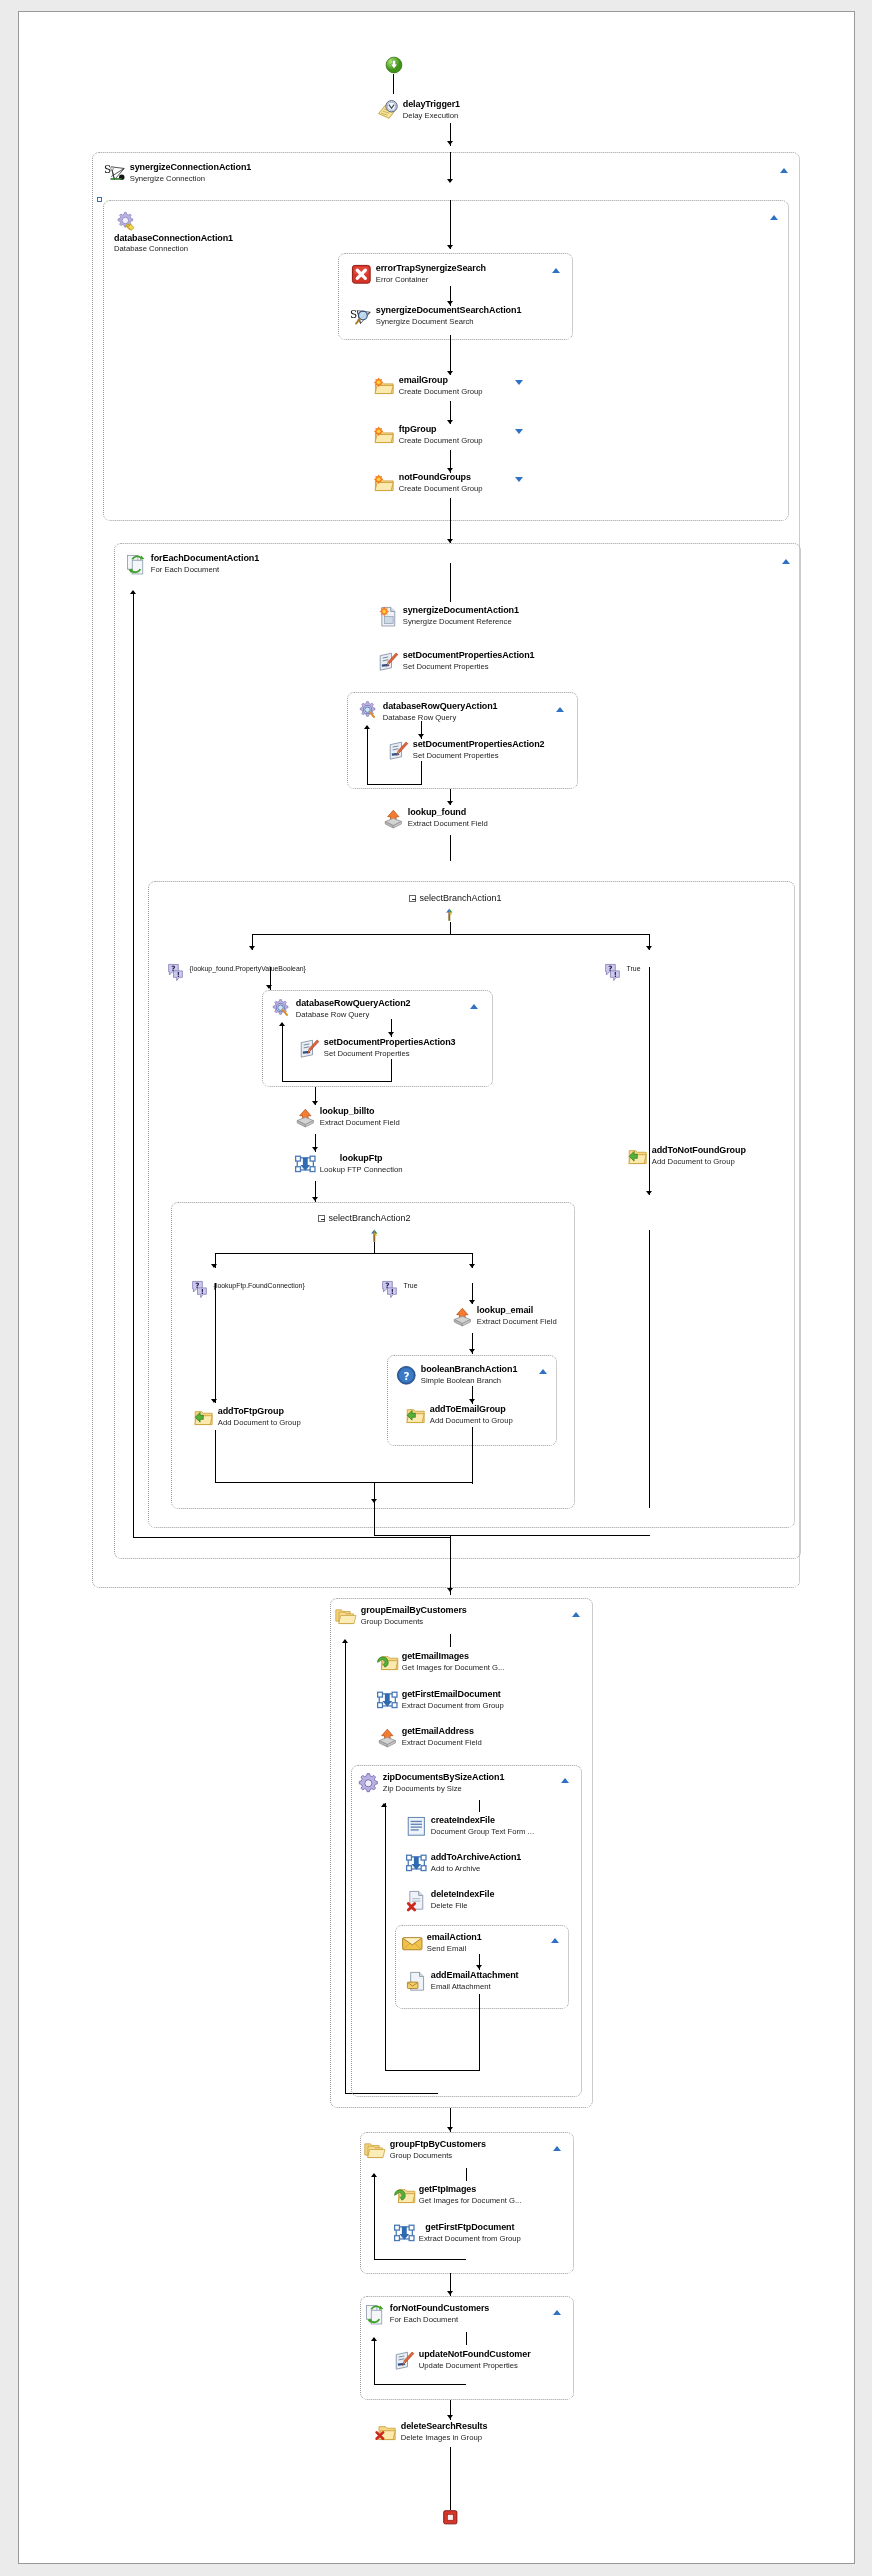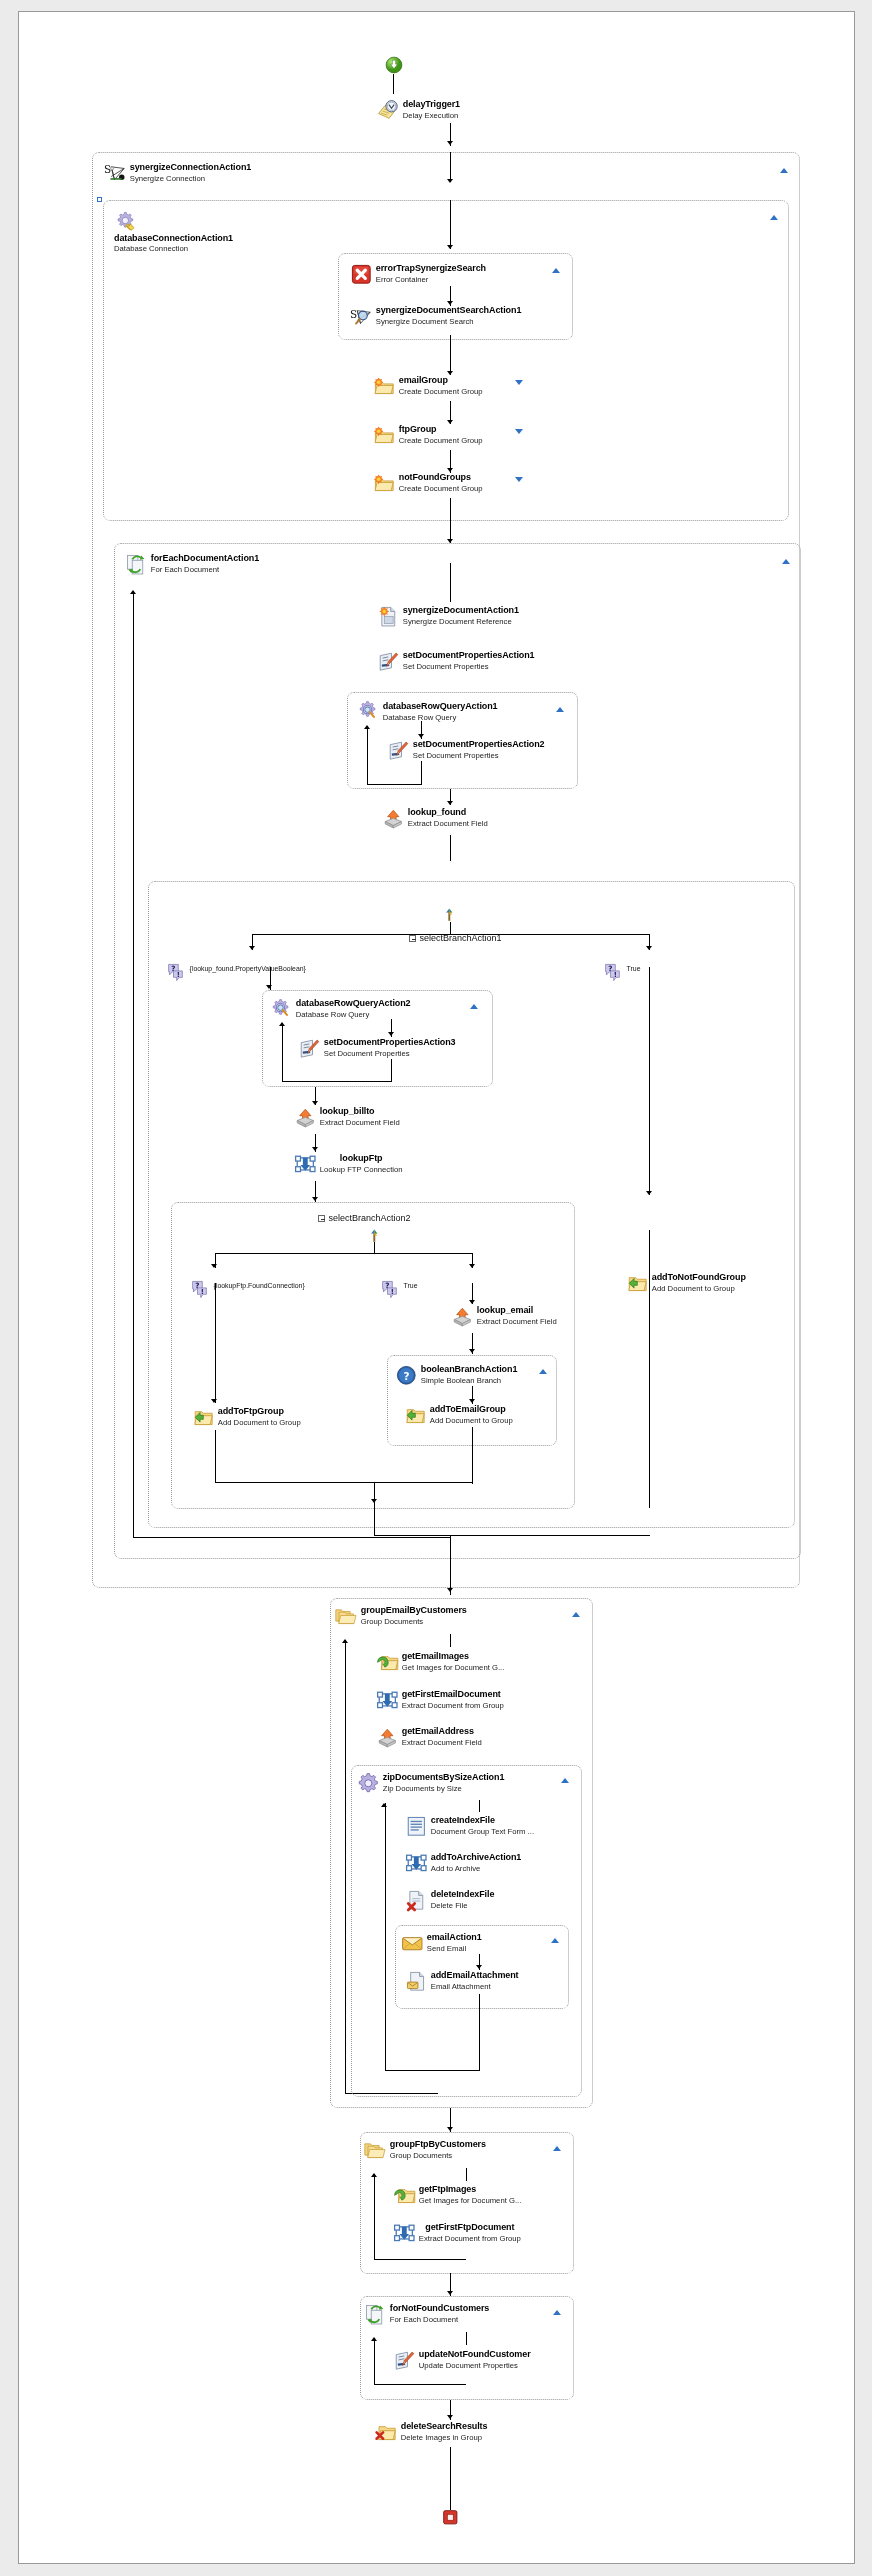--- a/index.html
+++ b/index.html
@@ -437,21 +437,21 @@
         </svg>
       </div>
       <div class="tx">
         <div class="nm">lookup_found</div>
         <div class="sb">Extract Document Field</div>
       </div>
     </div>
     <div class="vline" style="left:431px;top:806px;height:26px;"></div>
 
     <div class="container" style="left:129px;top:852px;width:647px;height:647px;"></div>
-    <div class="branch-label" style="left:390px;top:904px;">
+    <div class="branch-label" style="left:390px;top:864px;">
       <span class="box"></span>
       <span>selectBranchAction1</span>
     </div>
 
     <div style="position:absolute;left:423px;top:878px;width:14.6px;height:14.6px;">
       <svg class="ico-svg" viewBox="0 0 18 18">
         <path d="M9 17 L9 6" stroke="#8a6a2a" stroke-width="2.4"></path>
         <polygon points="9,2 13,7 9,6.5" fill="#2a8a2a"></polygon>
         <polygon points="9,2 5,7 9,6.5" fill="#3d6fbd"></polygon>
         <polygon points="9,5 12.5,9.5 9,9" fill="#e0a318"></polygon>
@@ -571,21 +571,21 @@
       <div class="tx">
         <div class="nm">lookupFtp</div>
         <div class="sb">Lookup FTP Connection</div>
       </div>
     </div>
     <div class="vline" style="left:296px;top:1152px;height:21px;"></div>
     <div class="arrowhead" style="left:293px;top:1168px;"></div>
 
     <div class="vline" style="left:630px;top:938px;height:228px;"></div>
     <div class="arrowhead" style="left:627px;top:1162px;"></div>
-    <div class="node" style="left:607px;top:1243px;">
+    <div class="node" style="left:607px;top:1116px;">
       <div class="ic">
         <svg class="ico-svg" viewBox="0 0 28 28">
           <path d="M4 7 h8 l2 2 h11 v14 h-21 z" fill="#f7d887" stroke="#c79c33" stroke-width="1"></path>
           <path d="M6 12 h19 l-2.5 11 h-19 z" fill="#fce9ae" stroke="#c79c33" stroke-width="1"></path>
           <polygon points="10,8 4,14 10,20 10,16.5 14,16.5 14,11.5 10,11.5" fill="#54b23a" stroke="#2f7a1c" stroke-width=".9"></polygon>
         </svg>
       </div>
       <div class="tx">
         <div class="nm">addToNotFoundGroup</div>
         <div class="sb">Add Document to Group</div>

